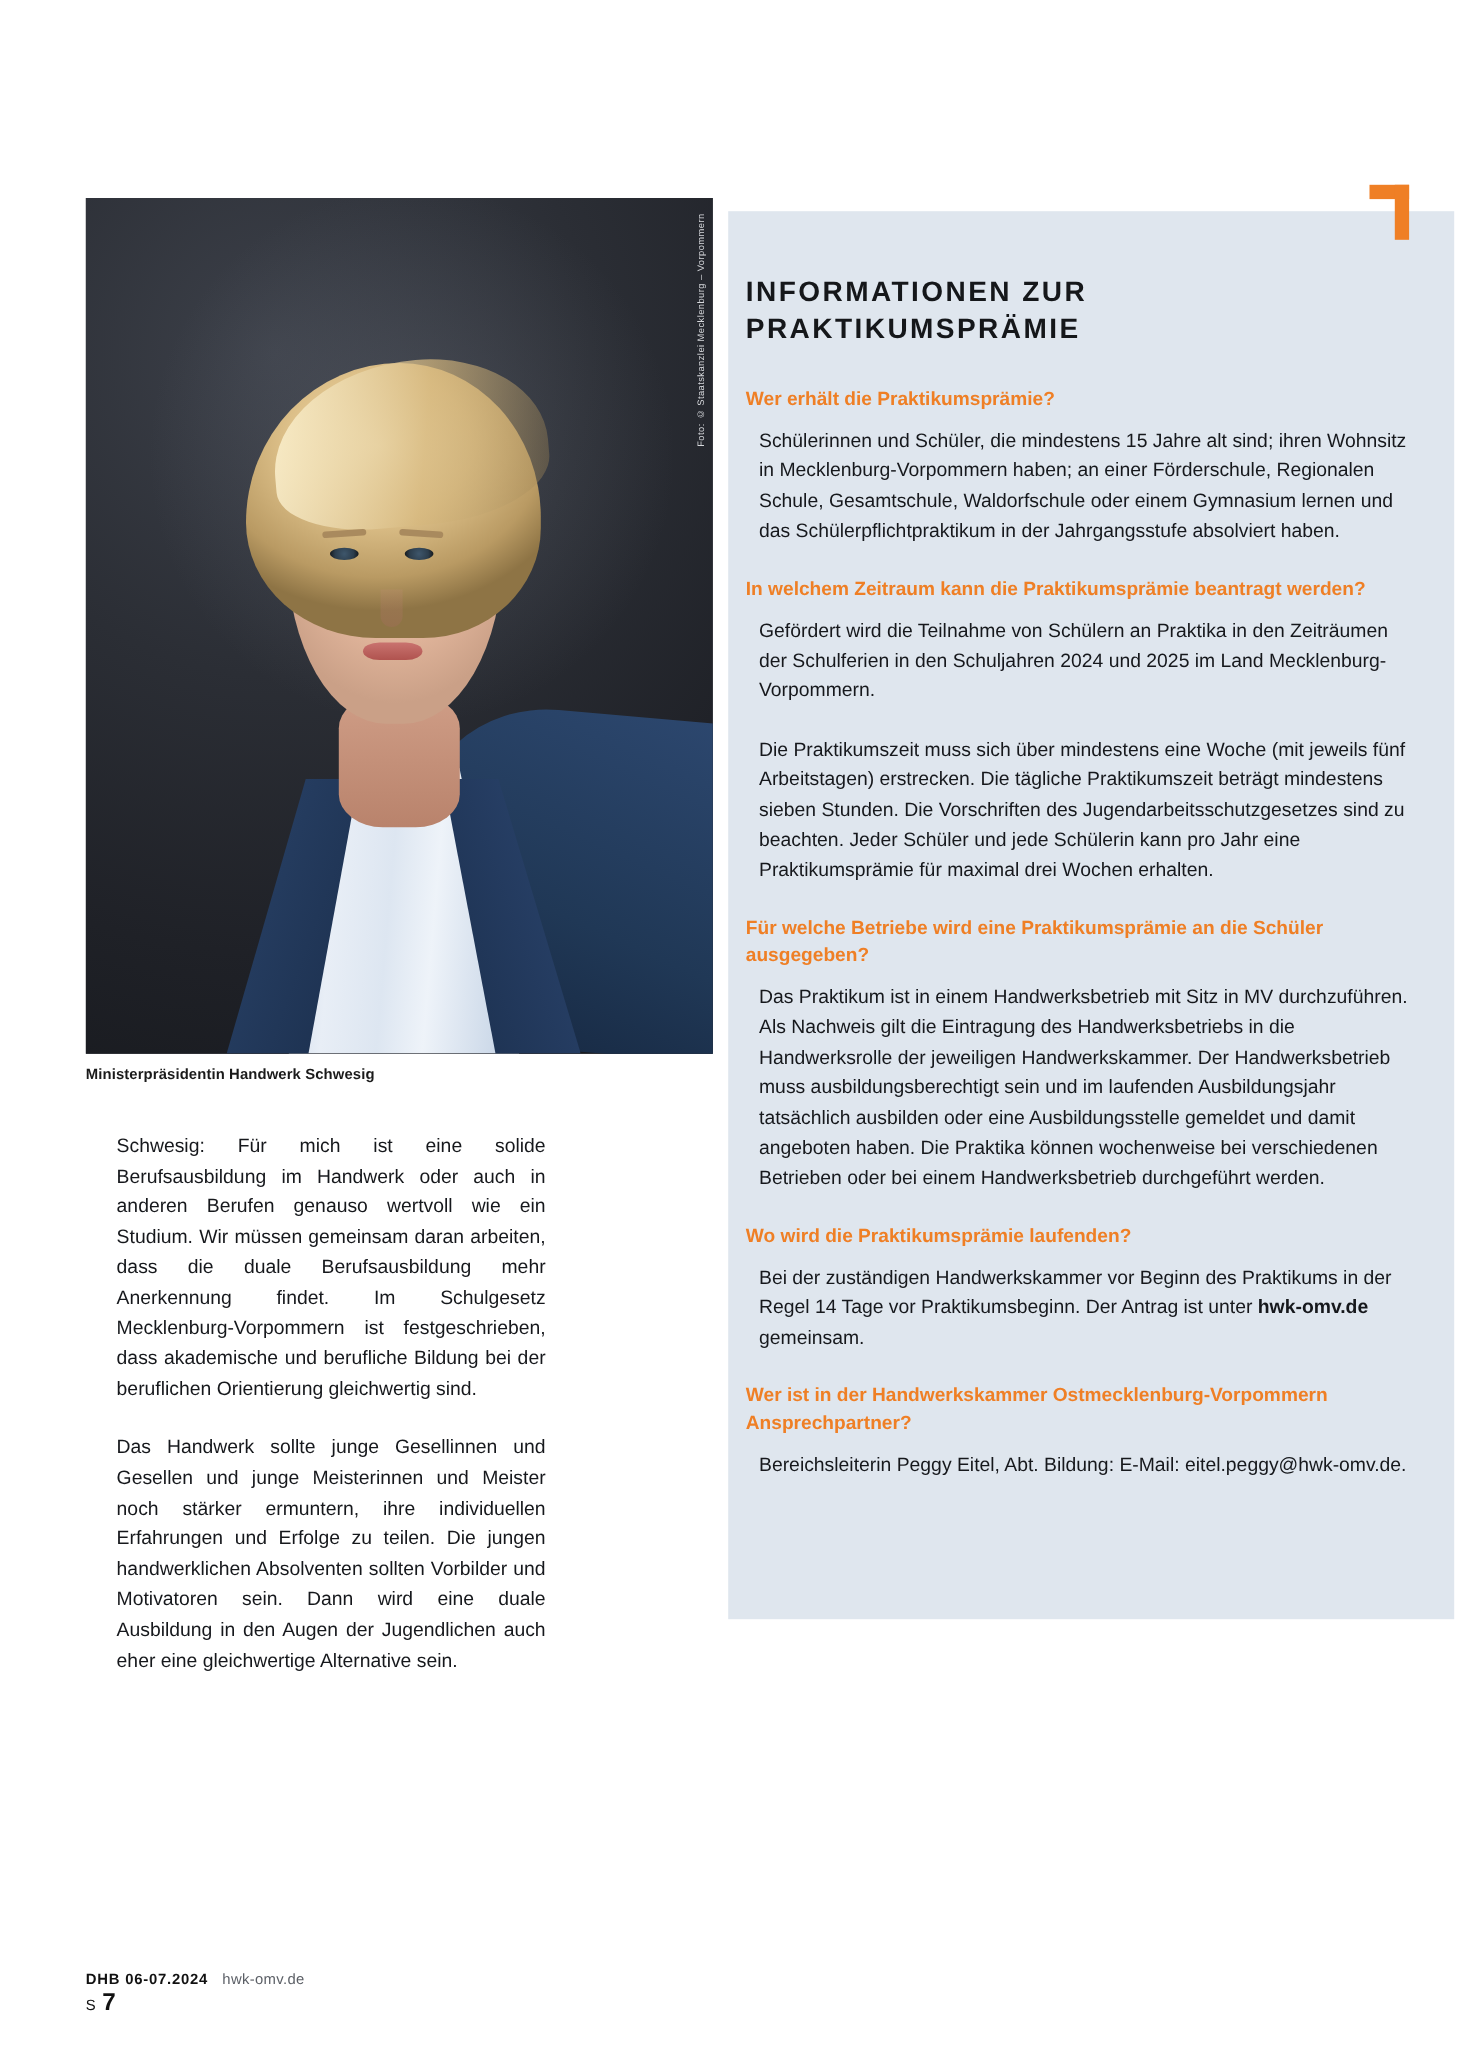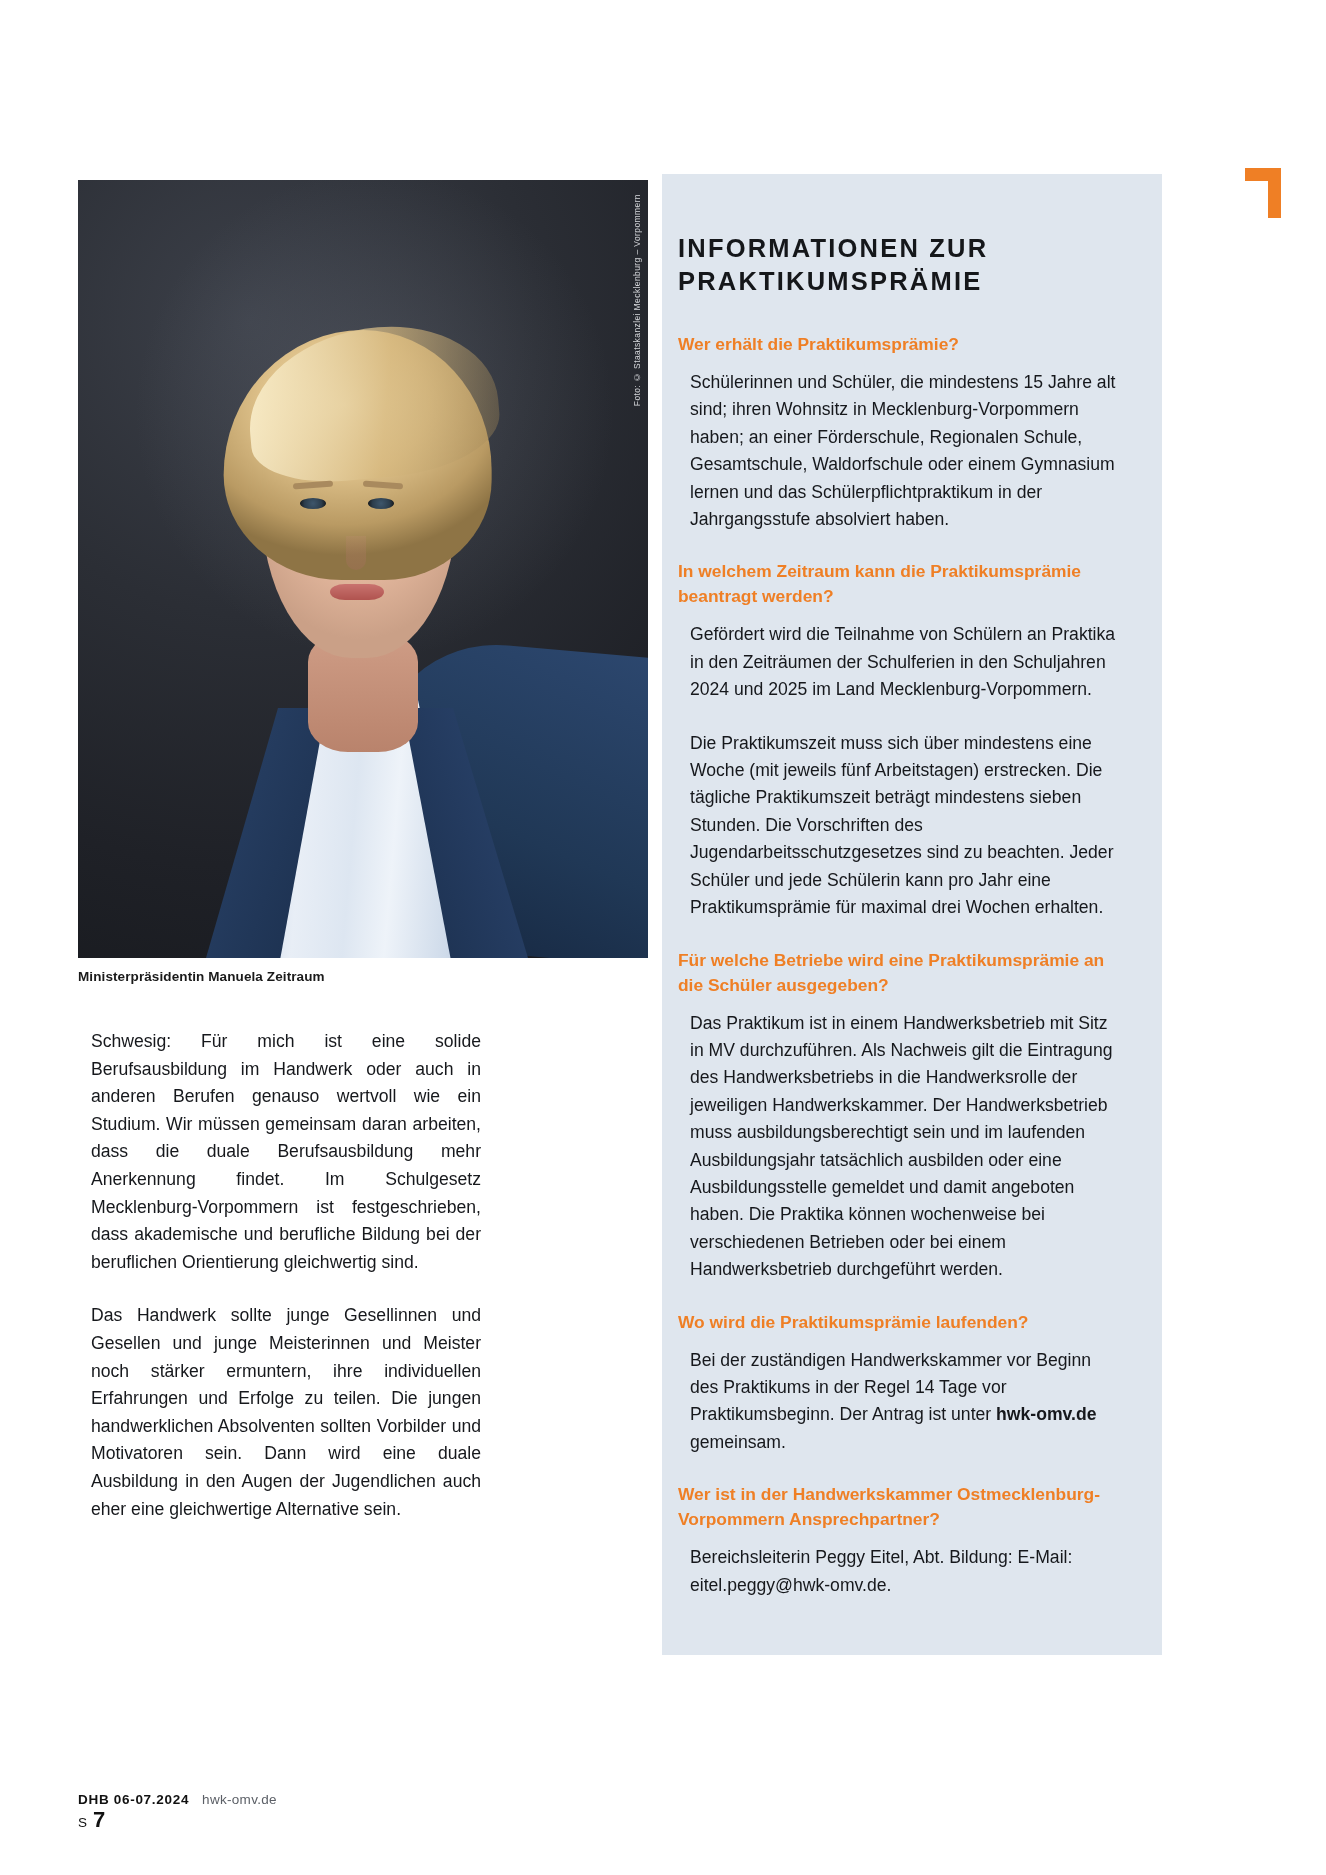--- a/index.html
+++ b/index.html
@@ -174,41 +174,41 @@
     margin-top: 11px;
     font-size: 13.5px;
     font-weight: 700;
     color: #1a1a1a;
     letter-spacing: .1px;
     font-family: "Liberation Sans", sans-serif;
   }
 
   .body-copy {
     position: absolute;
-    left: 91px;
+    left: 106px;
     top: 1028px;
     width: 390px;
   }
   .body-copy p {
     margin: 0 0 26px 0;
     font-size: 17.6px;
     line-height: 27.6px;
     color: #16181c;
     text-align: justify;
     font-family: "Liberation Sans", sans-serif;
     hyphens: none;
   }
   .body-copy p:last-child { margin-bottom: 0; }
 
   
   .sidebar {
     position: absolute;
     left: 662px;
-    top: 174px;
-    width: 500px;
+    top: 192px;
+    width: 660px;
     min-height: 1280px;
     background: #dfe6ee;
     box-sizing: border-box;
     padding: 58px 30px 44px 16px;
   }
   .corner-mark {
     position: absolute;
     left: 1245px;
     top: 168px;
     width: 36px;
@@ -325,21 +325,21 @@
         <div class="hair-sweep"></div>
         <div class="brow l"></div>
         <div class="brow r"></div>
         <div class="eye l"></div>
         <div class="eye r"></div>
         <div class="nose"></div>
         <div class="lips"></div>
       </div>
       <div class="credit">Foto: © Staatskanzlei Mecklenburg – Vorpommern</div>
     </div>
-    <div class="caption">Ministerpräsidentin Manuela Zeitraum</div>
+    <div class="caption">Ministerpräsidentin Handwerk Schwesig</div>
   </div>
 
   <div class="body-copy">
     <p>Schwesig: Für mich ist eine solide Berufsausbildung im Handwerk oder auch in anderen Berufen genauso wertvoll wie ein Studium. Wir müssen gemeinsam daran arbeiten, dass die duale Berufsausbildung mehr Anerkennung findet. Im Schulgesetz Mecklenburg-Vorpommern ist festgeschrieben, dass akademische und berufliche Bildung bei der beruflichen Orientierung gleichwertig sind.</p>
     <p>Das Handwerk sollte junge Gesellinnen und Gesellen und junge Meisterinnen und Meister noch stärker ermuntern, ihre individuellen Erfahrungen und Erfolge zu teilen. Die jungen handwerklichen Absolventen sollten Vorbilder und Motivatoren sein. Dann wird eine duale Ausbildung in den Augen der Jugendlichen auch eher eine gleichwertige Alternative sein.</p>
   </div>
 
   <div class="sidebar">
     <h2 class="sb-title">INFORMATIONEN ZUR PRAKTIKUMSPRÄMIE</h2>
 

